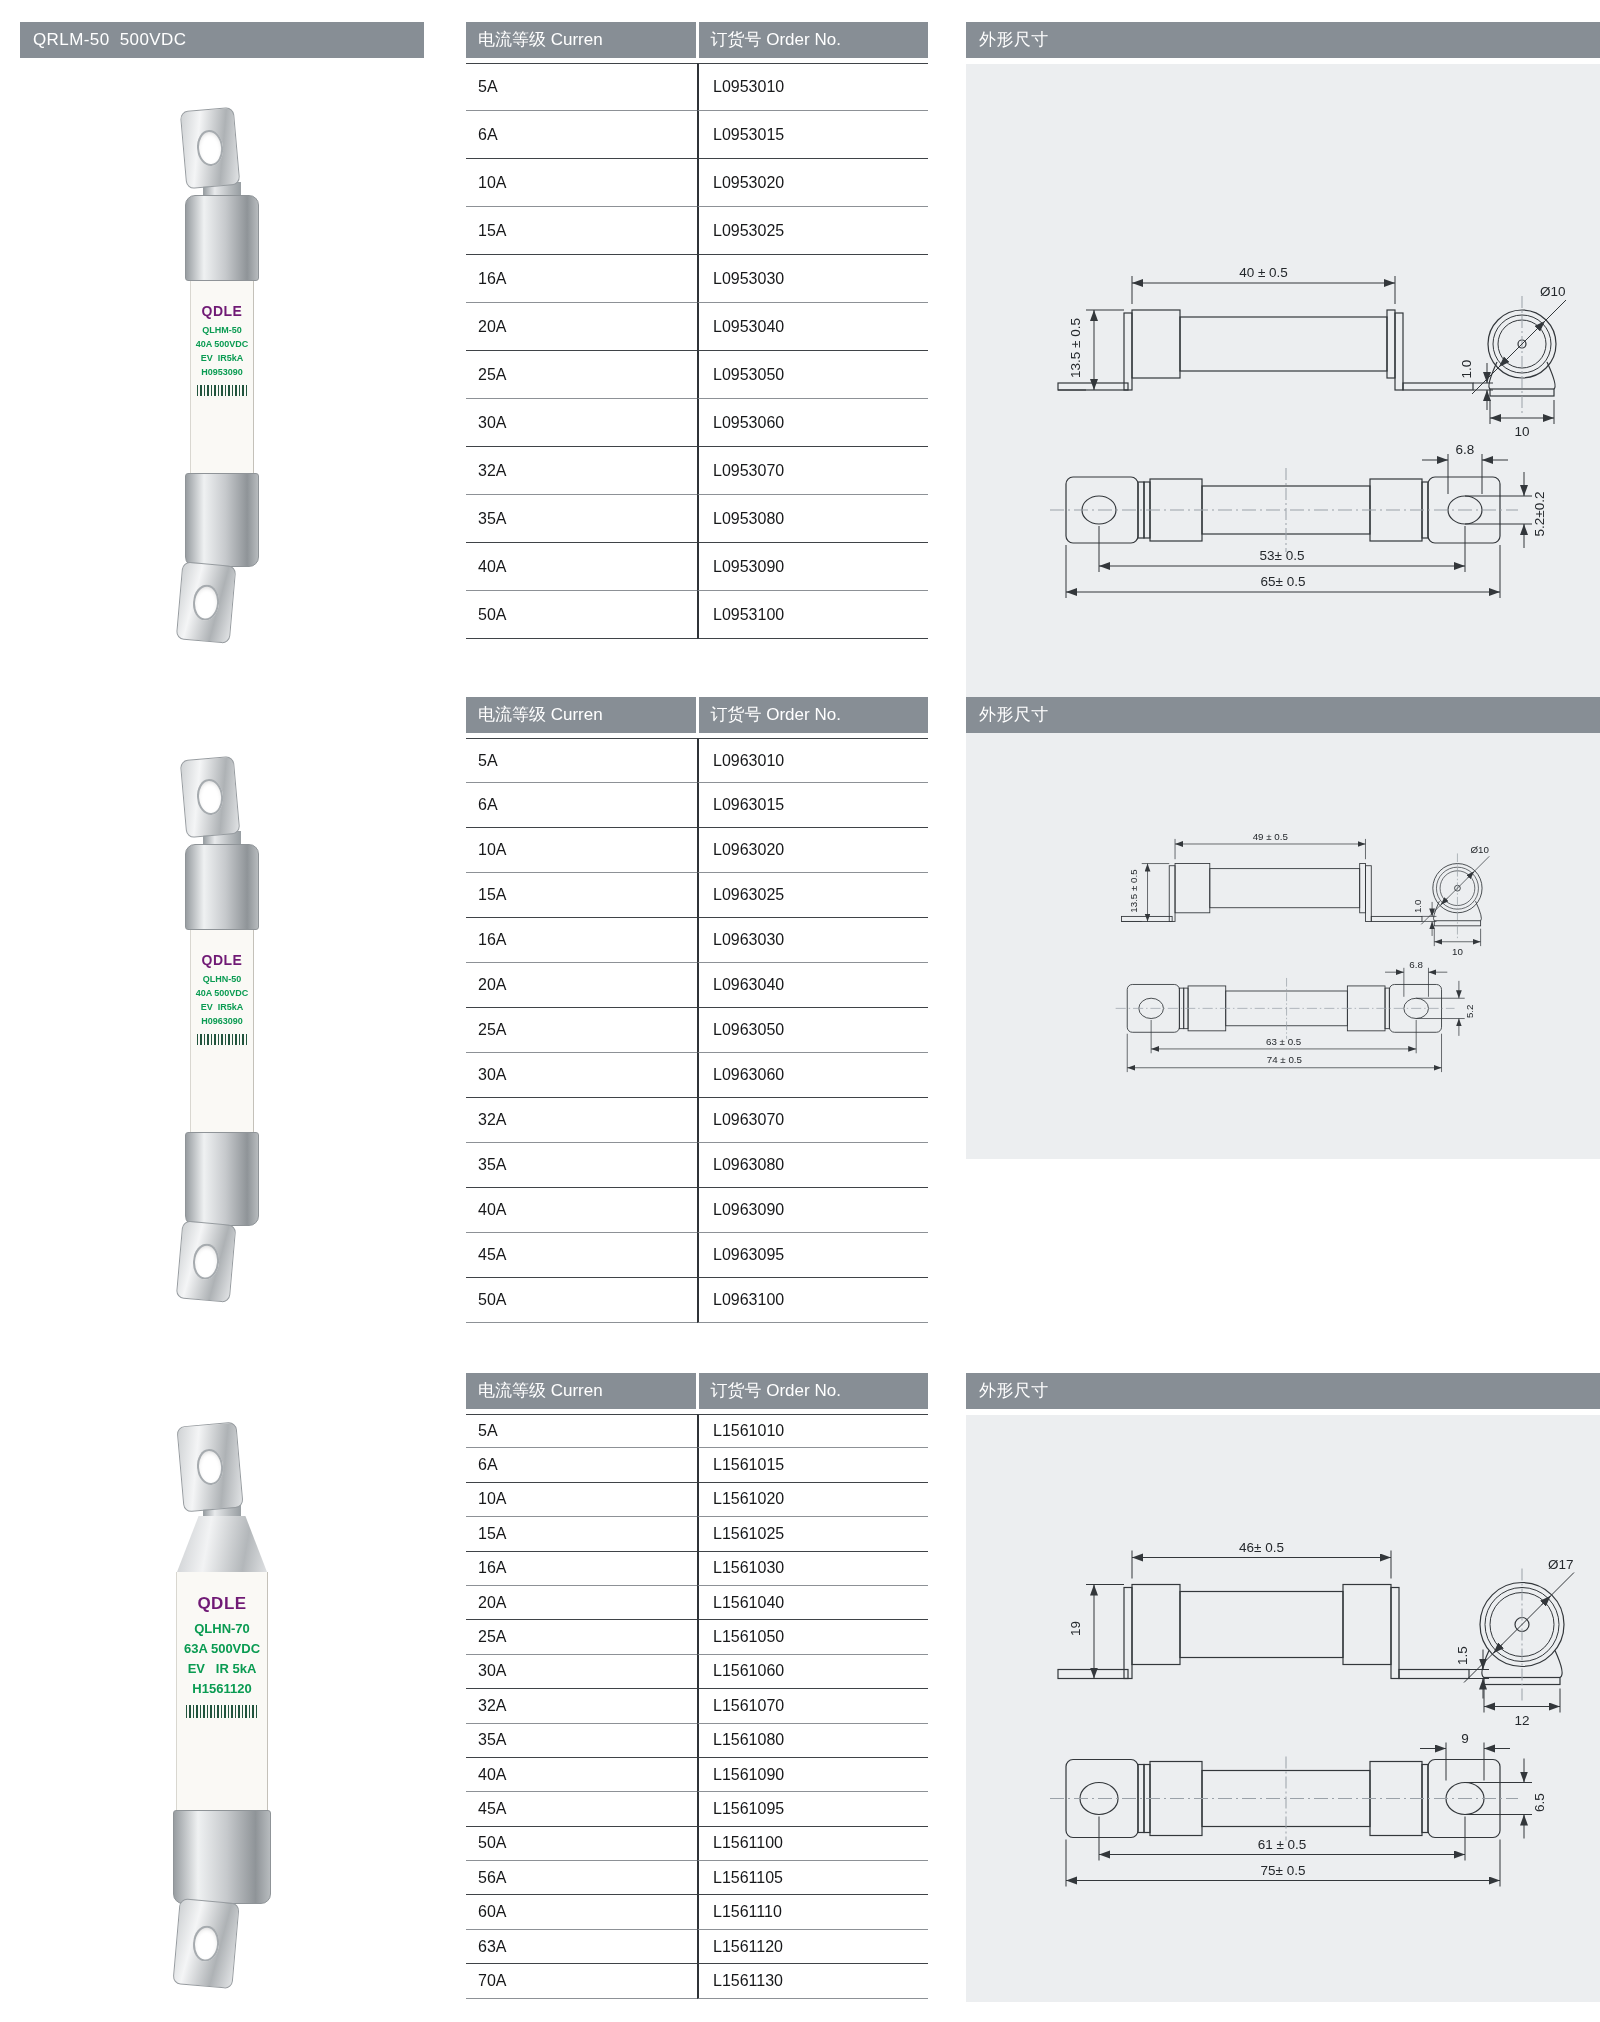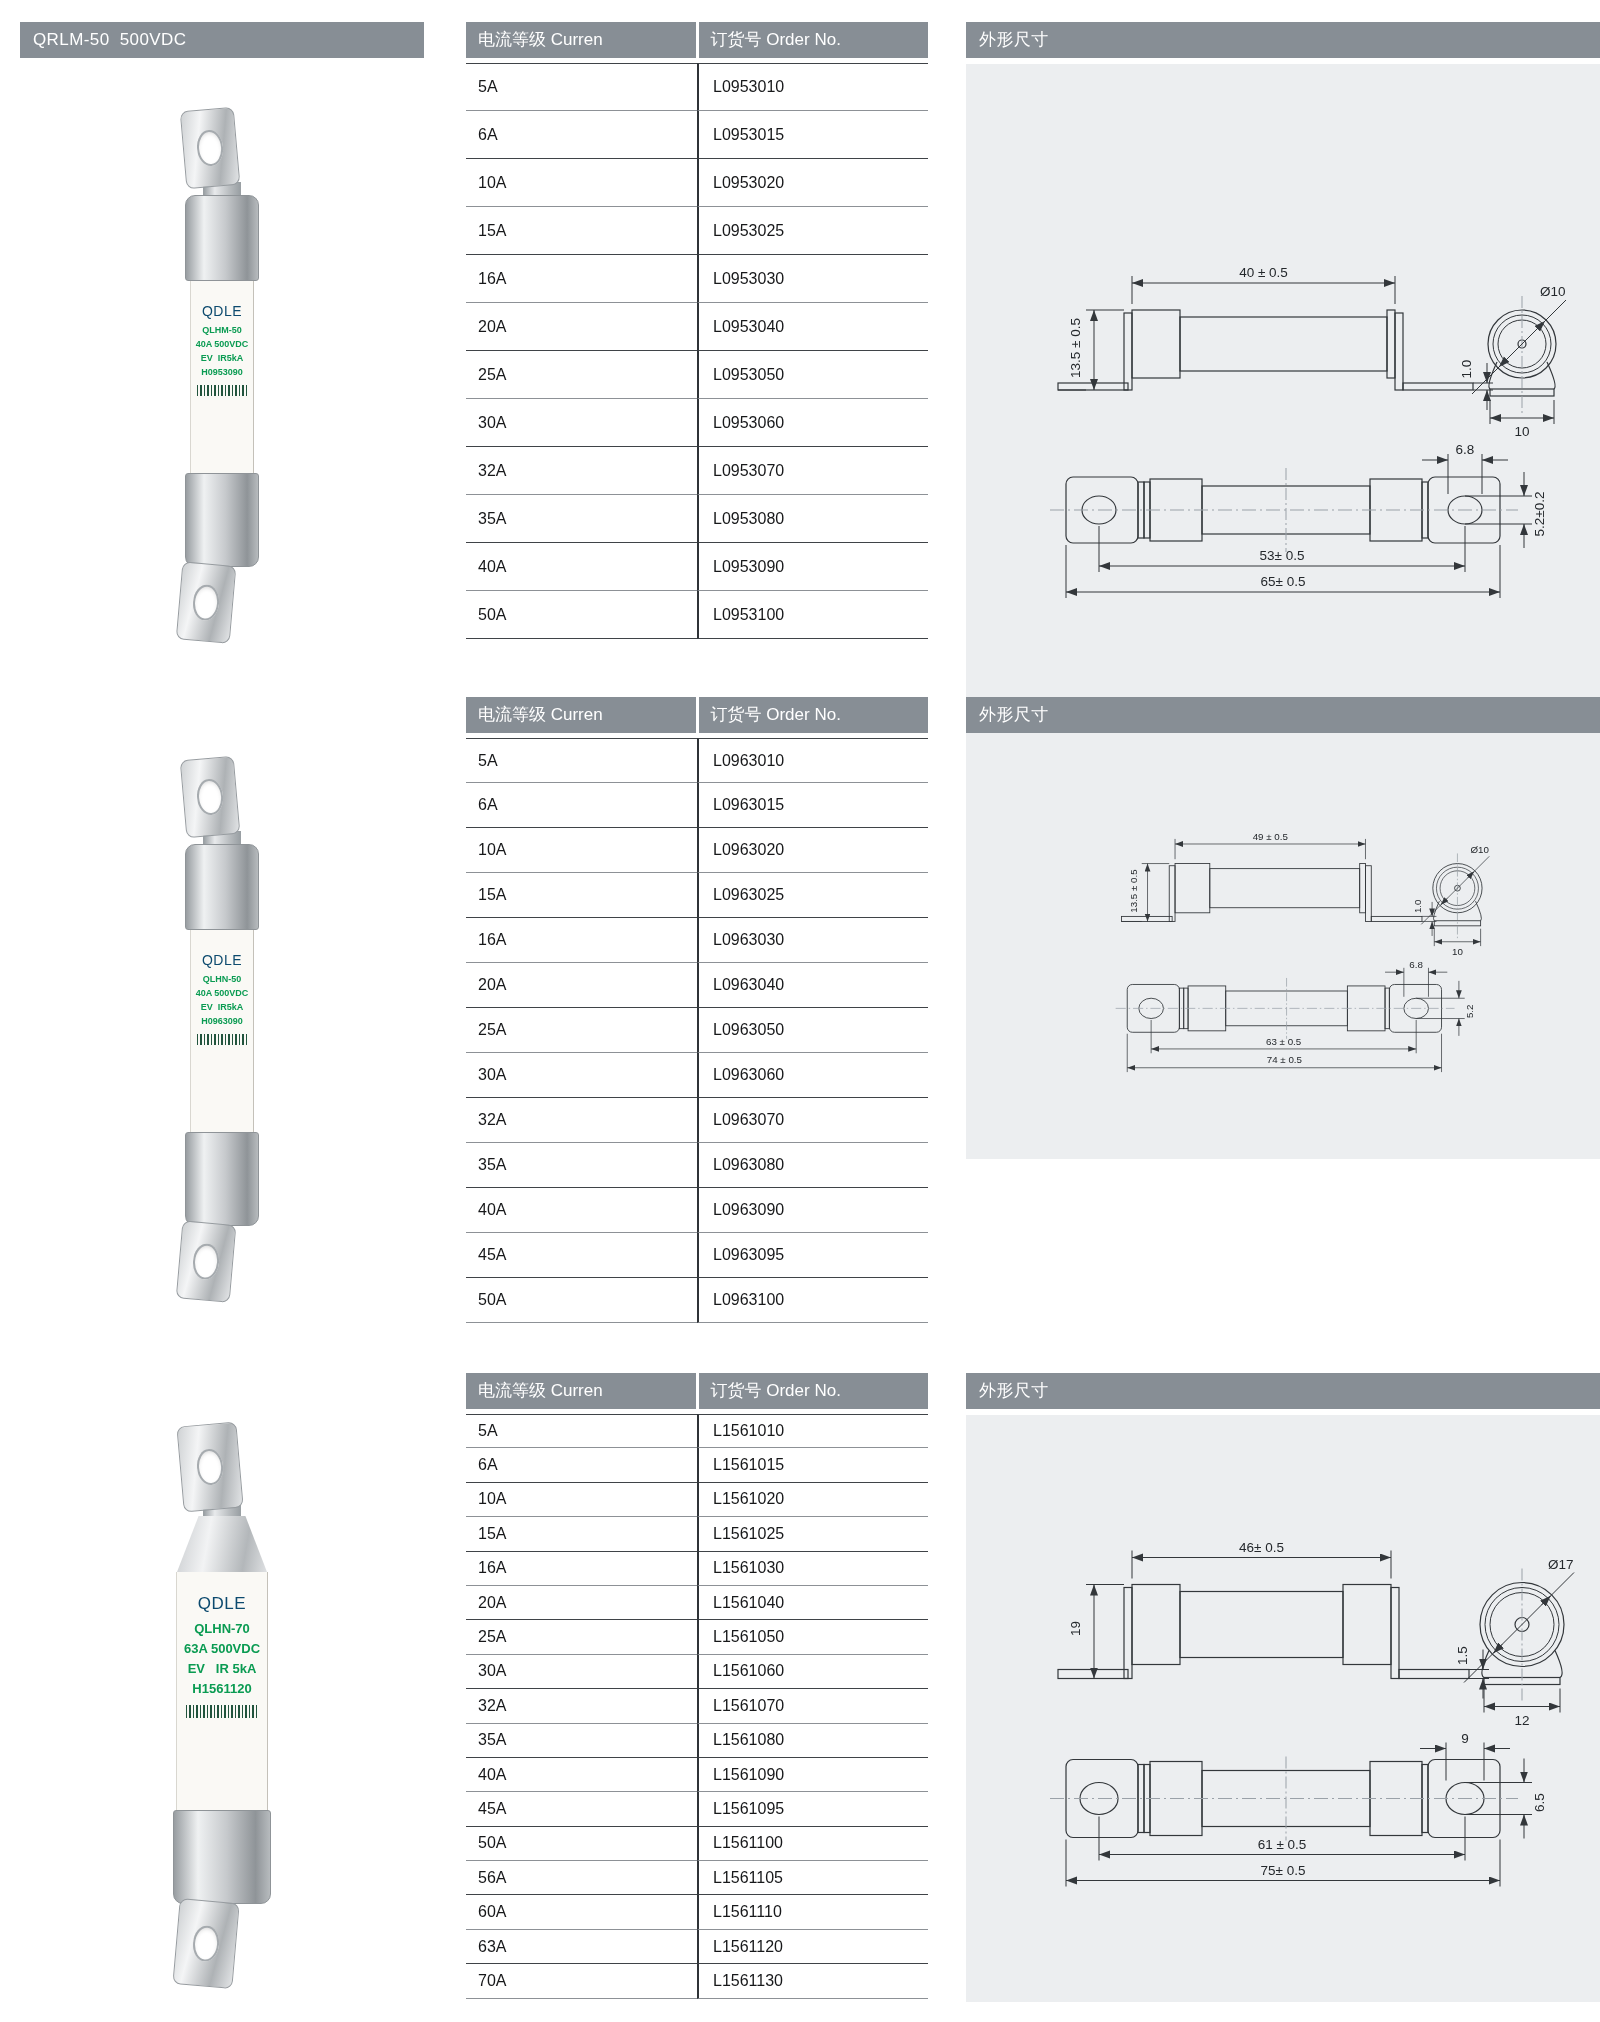--- a/index.html
+++ b/index.html
@@ -33,21 +33,21 @@
          box-shadow:inset 0 0 0 2px #a6abaf, inset 0 2px 5px rgba(0,0,0,.22);}
   .pneck{width:36px;height:12px;margin-top:-4px;border:1px solid #9aa0a4;border-bottom:none;
          background:linear-gradient(90deg,#9aa0a4,#e8eaec 30%,#b9bdc0 70%,#9aa0a4);}
   .pcap{width:72px;border:1px solid #8f9498;
         background:linear-gradient(90deg,#989da1,#eff1f2 25%,#c6c9cc 55%,#8f9498 85%,#b7bbbe);}
   .pcap.ptop{height:84px;border-radius:10px 10px 3px 3px;}
   .pcap.pbot{height:92px;border-radius:3px 3px 10px 10px;}
   .pcer{width:64px;background:#faf9f5;border-left:1px solid #d9d7d0;border-right:1px solid #c4c1b9;
         display:flex;flex-direction:column;align-items:center;padding-top:22px;box-sizing:border-box;}
   .pv1 .pcer{height:192px}.pv2 .pcer{height:202px}
-  .plogo{color:#0c4a6e;font-weight:400;font-size:14px;letter-spacing:.5px;margin-bottom:5px;}
+  .plogo{color:#701a75;font-weight:700;font-size:14px;letter-spacing:.5px;margin-bottom:5px;}
   .pline{color:#0a9b52;font-size:9px;line-height:1.55;font-weight:600;white-space:pre;}
   .pbar{width:50px;height:11px;margin-top:5px;
         background:repeating-linear-gradient(90deg,#22543d 0 1px,transparent 1px 3px,#22543d 3px 5px,transparent 5px 7px);}
   .pv3 .ptab{width:58px;height:84px}
   .pv3 .pcone{width:90px;height:56px;margin-top:-2px;
         background:linear-gradient(100deg,#c8cbce,#f2f3f4 35%,#b3b7ba 75%,#dfe1e3);
         clip-path:polygon(24% 0,76% 0,100% 100%,0 100%);}
   .pv3 .pcer{height:238px;width:92px}
   .pv3 .pcap{width:96px}
   .pv3 .plogo{font-size:17px}

